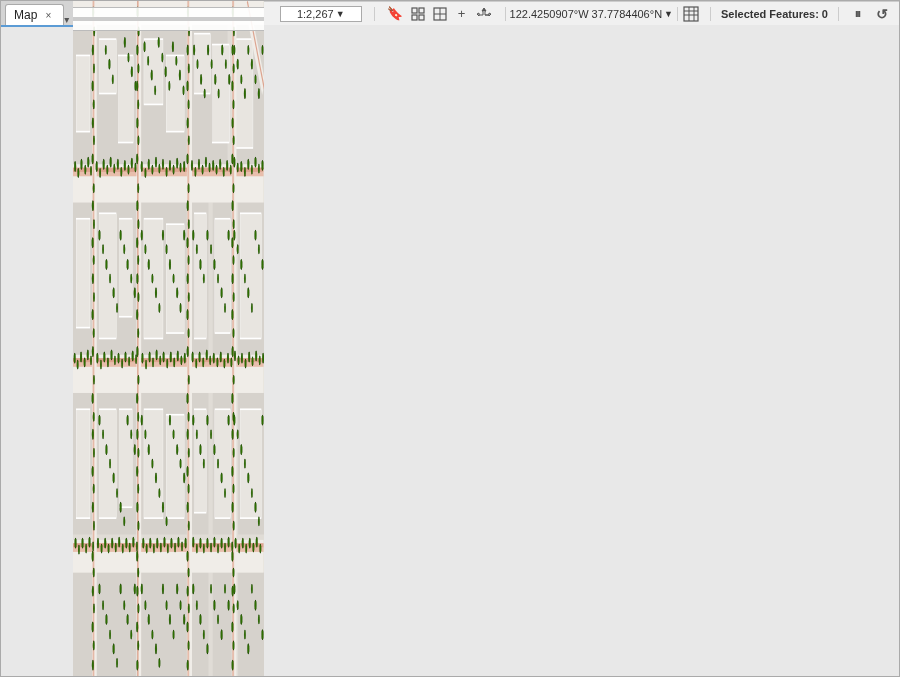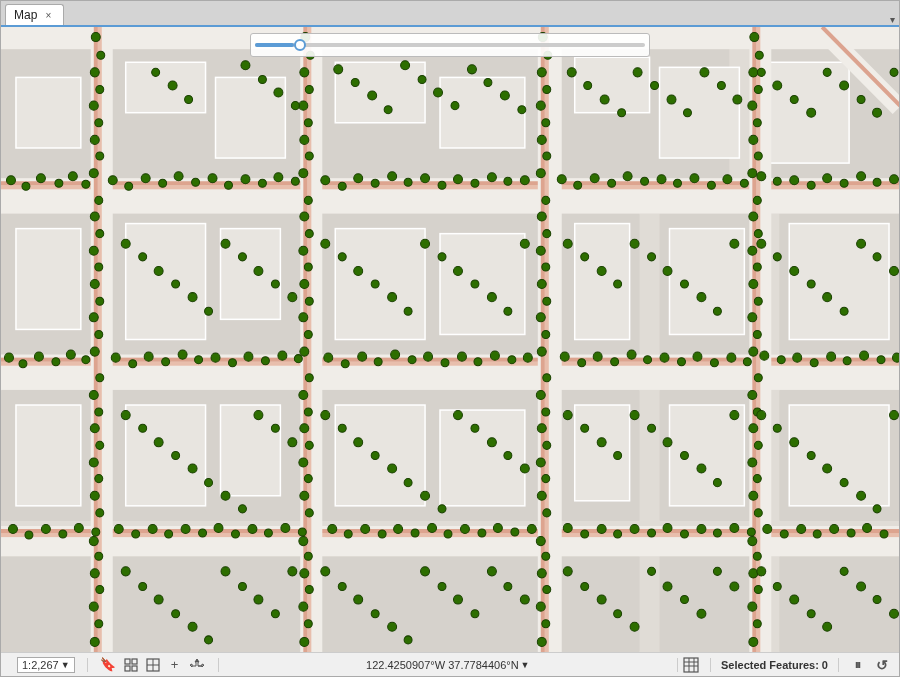--- a/index.html
+++ b/index.html
@@ -1,18 +1,18 @@
 <!DOCTYPE html>
 <html><head>
   <meta charset="utf-8">
   <style>
     * { margin: 0; padding: 0; box-sizing: border-box; }
     body { width: 900px; height: 677px; overflow: hidden; font-family: 'Segoe UI', Arial, sans-serif; font-size: 12px; background: #f0f0f0; }
 
-    .app-window { width: 900px; height: 677px; display: flex; flex-direction: column; background: #e8e8e8; border: 1px solid #aaa; }
+    .app-window { width: 900px; height: 677px; display: flex; flex-direction: row; background: #e8e8e8; border: 1px solid #aaa; }
 
     
     .tab-bar {
       height: 26px; background: #d4d4d4; display: flex; align-items: flex-end;
       border-bottom: 2px solid #5b9bd5; padding-left: 4px;
       flex-shrink: 0;
     }
     .tab {
       display: flex; align-items: center; gap: 4px;
       background: white; border: 1px solid #aaa; border-bottom: none;
@@ -47,21 +47,21 @@
     .toolbar-slider-fill { height: 100%; background: #5b9bd5; border-radius: 2px; width: 10%; }
 
     
     .status-bar {
       height: 24px; background: #f0f0f0; border-top: 1px solid #ccc;
       display: flex; align-items: center; padding: 0 8px; gap: 0;
       flex-shrink: 0; font-size: 11px; color: #333;
     }
     .status-section { display: flex; align-items: center; gap: 4px; padding: 0 8px; }
     .status-divider { width: 1px; height: 14px; background: #ccc; margin: 0 4px; }
-    .scale-box { border: 1px solid #aaa; padding: 1px 4px; background: white; display: flex; align-items: center; gap: 2px; }
+    .scale-box { border: 1px solid #aaa; padding: 1px 16px; background: white; display: flex; align-items: center; gap: 2px; }
     .coord-section { flex: 1; display: flex; justify-content: center; align-items: center; gap: 2px; text-align: center; }
     .status-right { margin-left: auto; display: flex; align-items: center; gap: 6px; font-weight: bold; }
     .features-count { display: flex; align-items: center; gap: 4px; }
     .icon-btn { width: 18px; height: 18px; display: flex; align-items: center; justify-content: center; cursor: pointer; color: #555; font-size: 13px; }
   </style>
 </head>
 <body>
 
 <div class="app-window">
 

